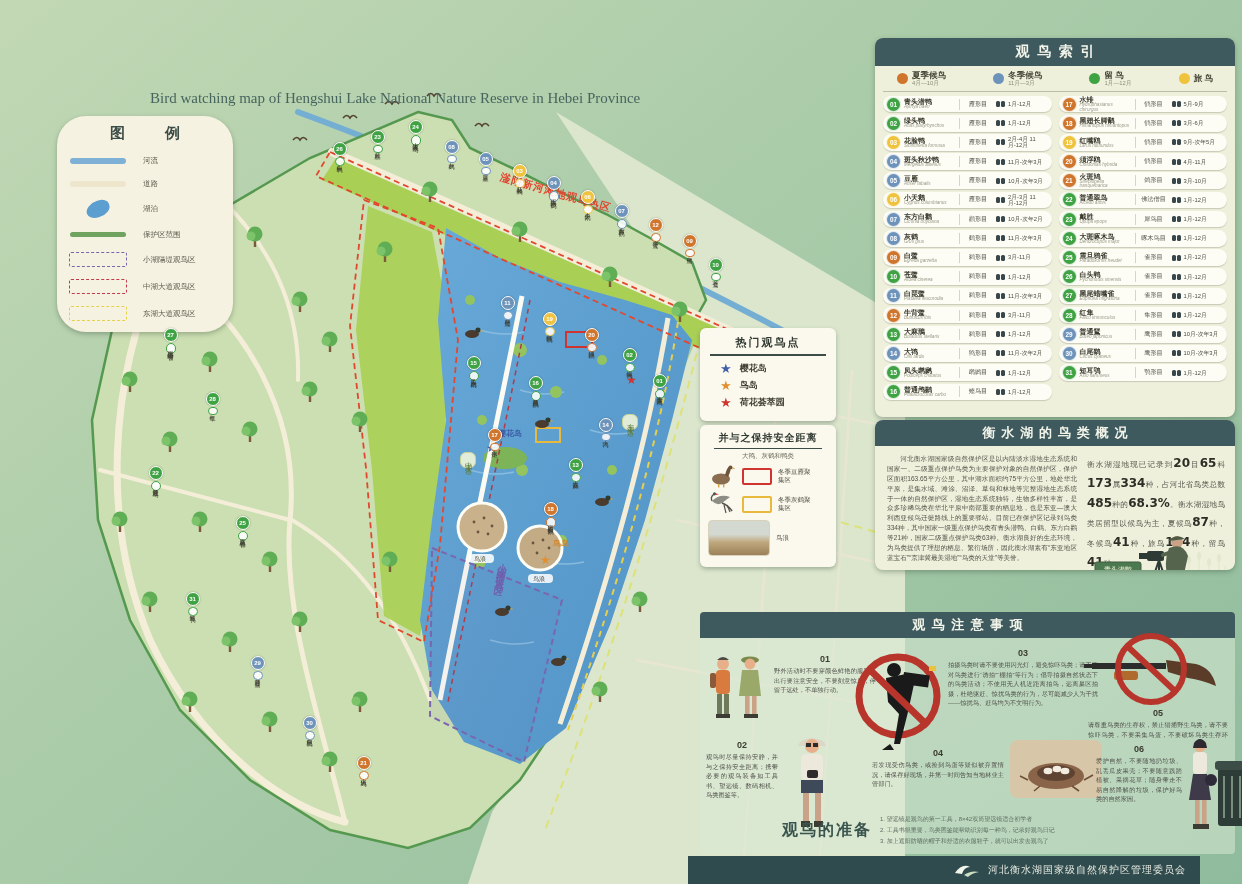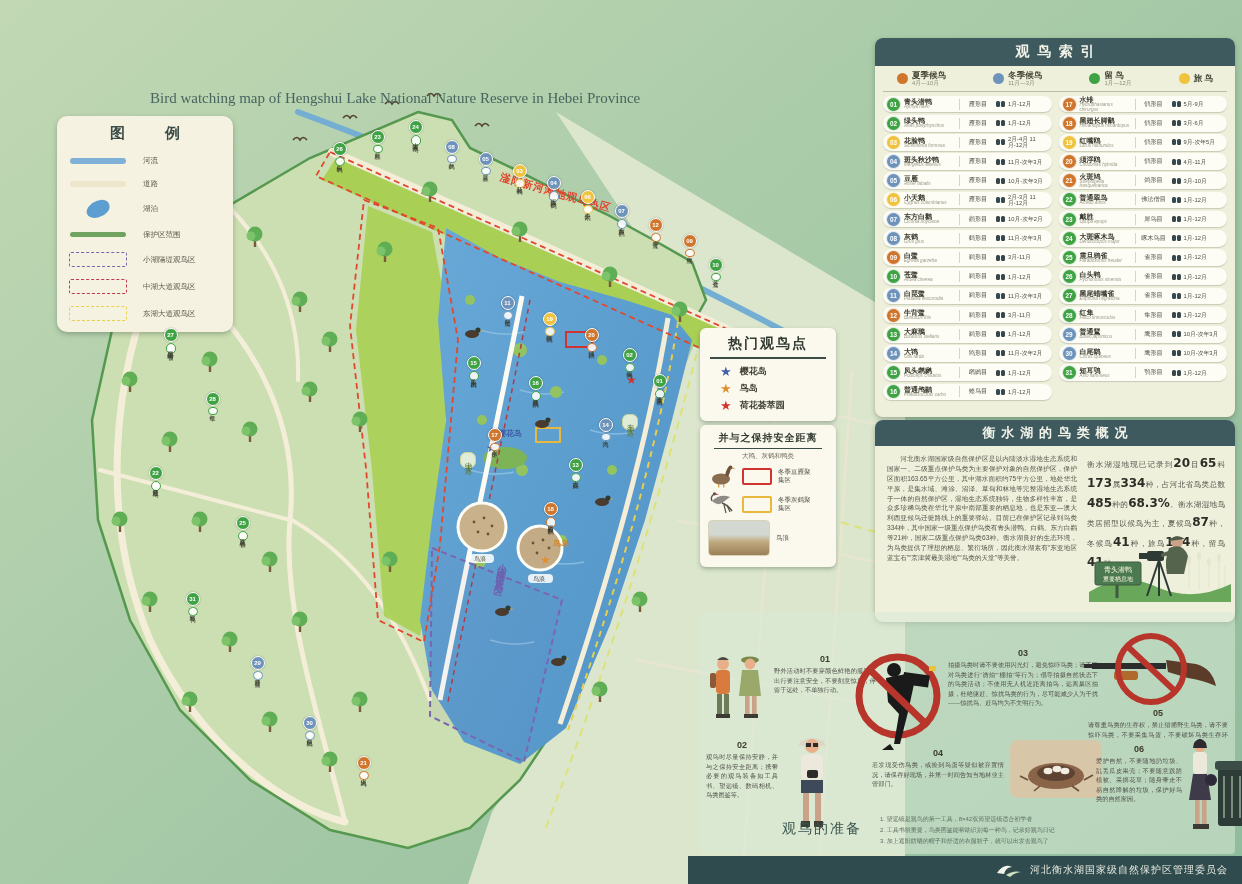--- a/index.html
+++ b/index.html
@@ -13,21 +13,21 @@
   .title-cn{left:92px;top:36px;font-size:41px;font-weight:bold;color:#3a5a60;letter-spacing:3px;white-space:nowrap;}
   .title-en{left:150px;top:90px;font-size:15px;color:#47655f;font-family:"Liberation Serif","DejaVu Serif",serif;white-space:nowrap;}
 
   
   .card{background:#f6f2e1;border-radius:10px;box-shadow:0 2px 5px rgba(50,70,50,.35);}
   .panel{background:#eef0dc;border-radius:8px;box-shadow:0 2px 5px rgba(50,70,50,.35);overflow:hidden;}
   .panel-head{height:28px;background:#3e5a5e;color:#f2f4ea;display:flex;align-items:center;justify-content:center;
     font-size:14px;font-weight:bold;letter-spacing:.55em;text-indent:.55em;text-align:right;}
 
   
-  .legend{left:57px;top:116px;width:176px;height:216px;padding:8px 0 0 0;box-sizing:border-box;}
+  .legend{left:57px;top:116px;width:176px;height:216px;padding:8px 0 0 0;box-sizing:border-box;border-radius:29px;}
   .legend-title{text-align:center;font-size:15px;font-weight:bold;color:#3c4c46;letter-spacing:1.2em;text-indent:1.2em;margin-bottom:6px;}
   .lg-row{display:flex;align-items:center;min-height:21px;padding:1px 10px;}
   .lg-swatch{width:62px;display:flex;justify-content:center;flex:0 0 62px;}
   .lg-label{font-size:7.5px;color:#5a5a4c;line-height:1.3;width:74px;margin-left:14px;}
   .sw-line{width:56px;height:6px;border-radius:3px;}
   .sw-river{background:#7fb0d6;}
   .sw-road{background:#eee6cc;}
   .sw-bound{background:#6fa35f;height:5px;}
   .sw-lake{width:24px;height:16px;background:#5b9ecf;border-radius:60% 40% 55% 45%;transform:rotate(-18deg);}
   .sw-dash{width:56px;height:13px;border:1.6px dashed;border-radius:2px;background:transparent;}
@@ -52,57 +52,57 @@
   .b-cn{font-size:7px;font-weight:bold;color:#3a3a2e;}
   .b-la{font-size:4.6px;color:#9a9a88;font-style:italic;transform-origin:left;}
   .b-sep{width:1px;height:11px;background:#d5d5c2;margin:0 3px;}
   .b-order{font-size:6.2px;color:#55554a;width:30px;text-align:center;}
   .binoc{display:inline-flex;gap:1px;margin:0 3px;}
   .binoc i{width:4px;height:6px;background:#37474c;border-radius:1.5px;display:block;}
   .b-months{font-size:5.8px;color:#4a4a3e;line-height:1.05;flex:1;}
 
   
   .hotspots{left:700px;top:328px;width:136px;height:93px;padding:7px 10px;box-sizing:border-box;background:#fbf9ee;border-radius:6px;box-shadow:0 2px 4px rgba(50,70,50,.35);}
-  .hs-title{font-size:14px;font-weight:bold;color:#323a32;text-align:center;letter-spacing:2px;}
+  .hs-title{font-size:11px;font-weight:bold;color:#323a32;text-align:center;letter-spacing:2px;}
   .hs-hr{height:1.5px;background:#3c4c46;margin:4px 0 6px 0;}
   .hs-row{display:flex;align-items:center;gap:8px;margin:4px 0 0 10px;}
   .star{font-size:13px;line-height:1;}
   .hs-label{font-size:9px;color:#3f3f33;font-weight:bold;}
 
   .winter{left:700px;top:425px;width:136px;height:142px;padding:6px 8px;box-sizing:border-box;background:#fbf9ee;border-radius:6px;box-shadow:0 2px 4px rgba(50,70,50,.35);}
   .wt-title{font-size:10px;font-weight:bold;color:#323a32;text-align:center;letter-spacing:1px;}
   .wt-hr{height:1px;background:#3c4c46;margin:3px 6px;}
   .wt-sub{font-size:6.5px;color:#6b6b58;text-align:center;margin-bottom:3px;}
   .wt-row{display:flex;align-items:center;gap:6px;margin:3px 0;}
   .wt-rect{width:30px;height:17px;border:2px solid;border-radius:2px;box-sizing:border-box;}
   .wt-label{font-size:6.5px;color:#55554a;line-height:1.3;width:34px;}
   .wt-photo2{width:60px;height:34px;border-radius:4px;overflow:hidden;border:1px solid #d8d2ba;
      background:linear-gradient(#d3d8d0 40%,#c0a87e 62%,#9c8158 100%);}
 
   
-  .overview{left:875px;top:420px;width:360px;height:202px;}
+  .overview{left:875px;top:420px;width:360px;height:150px;}
   .ov-head{height:26px;font-size:13px;letter-spacing:.45em;text-indent:.45em;}
   .ov-body{position:relative;height:157px;}
   .ov-left{position:absolute;left:12px;top:8px;width:190px;font-size:6.6px;color:#55554a;line-height:1.5;text-align:justify;}
   .ov-left p{margin:0;text-indent:2em;}
   .ov-right{position:absolute;left:212px;top:8px;width:138px;font-size:7.6px;color:#55554a;line-height:1.65;text-align:justify;}
   .ov-right .big{font-size:12px;font-weight:bold;color:#2d2d25;font-family:"DejaVu Sans",sans-serif;}
   .ov-illu{position:absolute;left:214px;top:62px;}
 
   
   .notes{left:700px;top:612px;width:535px;height:242px;background:rgba(216,233,213,.55);border-radius:4px;}
   .notes-head{position:absolute;left:0;top:0;width:535px;height:26px;background:#3e5a5e;color:#f2f4ea;
      display:flex;align-items:center;justify-content:center;font-size:13px;font-weight:bold;letter-spacing:.5em;text-indent:.5em;border-radius:4px 4px 0 0;}
   .note-num{font-size:9px;font-weight:bold;color:#3c3c30;text-align:center;margin-bottom:2px;}
   .note-text{font-size:6.2px;color:#50504a;line-height:1.55;text-align:justify;}
-  .prep-title{font-size:14px;font-weight:normal;color:#3a554e;letter-spacing:2px;}
+  .prep-title{font-size:16px;font-weight:bold;color:#3a554e;letter-spacing:2px;}
   .prep-lines{font-size:6px;color:#5d6e62;line-height:1.8;}
 
   
-  .footer{left:688px;top:856px;width:554px;height:28px;background:#2f4b4e;display:flex;align-items:center;justify-content:flex-end;gap:8px;padding-right:14px;box-sizing:border-box;}
+  .footer{left:688px;top:856px;width:512px;height:28px;background:#2f4b4e;display:flex;align-items:center;justify-content:flex-end;gap:8px;padding-right:14px;box-sizing:border-box;}
   .footer-text{color:#e8ece2;font-size:10px;letter-spacing:1px;}
 
   
   .map-tag{position:absolute;width:15px;display:flex;flex-direction:column;align-items:center;z-index:1;}
   .tag-badge{width:12px;height:12px;border-radius:50%;color:#fff;font-size:6px;font-weight:bold;
      display:flex;align-items:center;justify-content:center;border:1px solid #fff;box-shadow:0 0 2px rgba(0,0,0,.3);}
   .tag-label{margin-top:1px;background:rgba(255,255,255,.88);border-radius:6px;padding:2px 1px;
      writing-mode:vertical-rl;font-size:6px;color:#3c3c30;line-height:1;letter-spacing:1px;border:1px solid rgba(120,130,100,.4);}
   .map-label{z-index:1;}
   .hotzone-label{left:498px;top:186px;transform:rotate(16deg);color:#e0452f;font-size:10.5px;font-weight:bold;letter-spacing:1px;white-space:nowrap;}
@@ -1020,20 +1020,21 @@
             <rect x="6" y="54" width="46" height="23" rx="2" fill="#4c7a50" stroke="#3c5a40"></rect>
             <text x="29" y="64" text-anchor="middle" font-size="7" fill="#fdf7e2">青头潜鸭</text>
             <text x="29" y="73" text-anchor="middle" font-size="6" fill="#fdf7e2">重要栖息地</text>
           </g>
         </svg>
       </div>
     </div>
   </div>
 
   <div class="abs notes">
+    <div class="notes-head">观鸟注意事项</div>
 
     <div class="abs" style="left:8px;top:40px">
       <svg width="62" height="106" viewBox="0 0 62 106">
         <circle cx="15" cy="12" r="6" fill="#e8b08a"></circle>
           <path d="M9 8 q6 -6 12 0 z" fill="#4a4a42"></path>
         <rect x="8" y="18" width="14" height="24" rx="4" fill="#d97b3e"></rect>
         <rect x="2" y="21" width="6" height="15" rx="2" fill="#8a5a3a"></rect>
         <rect x="9" y="42" width="5" height="20" fill="#6e7a5a"></rect>
           <rect x="16" y="42" width="5" height="20" fill="#6e7a5a"></rect>
         <rect x="8" y="62" width="7" height="4" fill="#3c3c34"></rect>

